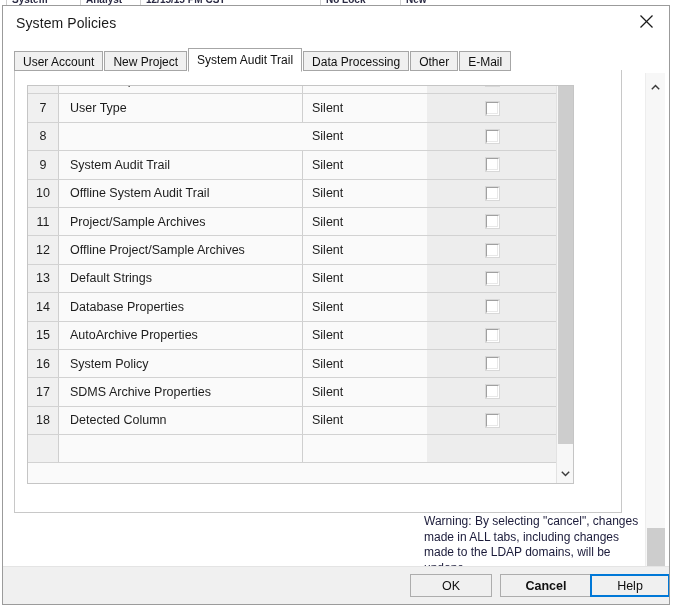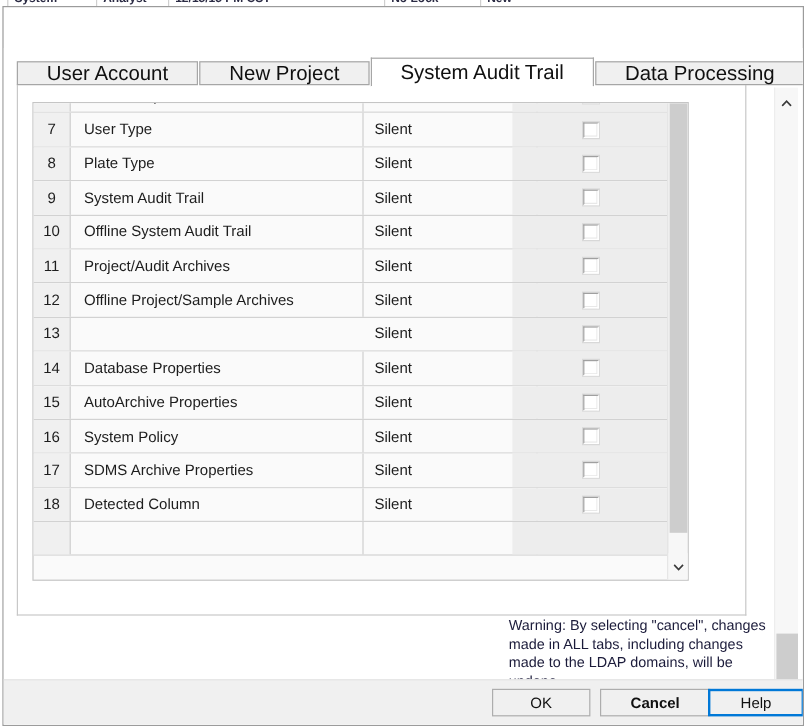--- a/index.html
+++ b/index.html
@@ -98,23 +98,23 @@
     left: 11px;
     top: 9px;
     height: 22px;
     display: flex;
     align-items: flex-end;
     z-index: 5;
   }
   .tab {
     height: 20px;
     line-height: 20px;
-    padding: 0 24px;
+    padding: 0 8px;
     margin-right: 1px;
-    font-size: 17px;
+    font-size: 12px;
     color: #101010;
     background: #f0f0f0;
     border: 1px solid #a6a6a6;
     border-bottom: 1px solid #a6a6a6;
     box-sizing: border-box;
     white-space: nowrap;
     cursor: default;
   }
   .tab.active {
     height: 24px;
@@ -348,20 +348,31 @@
       <span class="bg-cell" style="left: 6px;">System</span>
       <span class="bg-cell" style="left: 80px;">Analyst</span>
       <span class="bg-cell" style="left: 140px;">12/15/15 PM CST</span>
       <span class="bg-cell" style="left: 320px;">No Lock</span>
       <span class="bg-cell" style="left: 400px;">New</span>
     </div>
 </div>
 
 <div id="dialog">
 
+  <div id="titlebar">
+    <div id="title-text">System Policies</div>
+    <div id="close-button" title="Close">
+      <span>
+        <svg width="13" height="13" viewBox="0 0 13 13">
+          <line x1="0.5" y1="0.5" x2="12.5" y2="12.5" stroke="#1b1b1b" stroke-width="1.2"></line>
+          <line x1="12.5" y1="0.5" x2="0.5" y2="12.5" stroke="#1b1b1b" stroke-width="1.2"></line>
+        </svg>
+      </span>
+    </div>
+  </div>
 
   <div id="client">
 
     <div id="tabstrip">
         <div class="tab">User Account</div>
         <div class="tab">New Project</div>
         <div class="tab active">System Audit Trail</div>
         <div class="tab">Data Processing</div>
         <div class="tab">Other</div>
         <div class="tab">E-Mail</div>
@@ -383,21 +394,20 @@
               <div class="row">
                 <div class="c-num">7</div>
                 <div class="c-name">User Type</div>
                 <div class="c-mode">Silent</div>
                 <div class="c-check">
                   <div class="cbox"></div>
                 </div>
               </div>
               <div class="row">
                 <div class="c-num">8</div>
-                <div class="c-name">Plate Type</div>
                 <div class="c-mode">Silent</div>
                 <div class="c-check">
                   <div class="cbox"></div>
                 </div>
               </div>
               <div class="row">
                 <div class="c-num">9</div>
                 <div class="c-name">System Audit Trail</div>
                 <div class="c-mode">Silent</div>
                 <div class="c-check">
@@ -407,36 +417,37 @@
               <div class="row">
                 <div class="c-num">10</div>
                 <div class="c-name">Offline System Audit Trail</div>
                 <div class="c-mode">Silent</div>
                 <div class="c-check">
                   <div class="cbox"></div>
                 </div>
               </div>
               <div class="row">
                 <div class="c-num">11</div>
-                <div class="c-name">Project/Audit Archives</div>
+                <div class="c-name">Project/Sample Archives</div>
                 <div class="c-mode">Silent</div>
                 <div class="c-check">
                   <div class="cbox"></div>
                 </div>
               </div>
               <div class="row">
                 <div class="c-num">12</div>
                 <div class="c-name">Offline Project/Sample Archives</div>
                 <div class="c-mode">Silent</div>
                 <div class="c-check">
                   <div class="cbox"></div>
                 </div>
               </div>
               <div class="row">
                 <div class="c-num">13</div>
+                <div class="c-name">Default Strings</div>
                 <div class="c-mode">Silent</div>
                 <div class="c-check">
                   <div class="cbox"></div>
                 </div>
               </div>
               <div class="row">
                 <div class="c-num">14</div>
                 <div class="c-name">Database Properties</div>
                 <div class="c-mode">Silent</div>
                 <div class="c-check">

